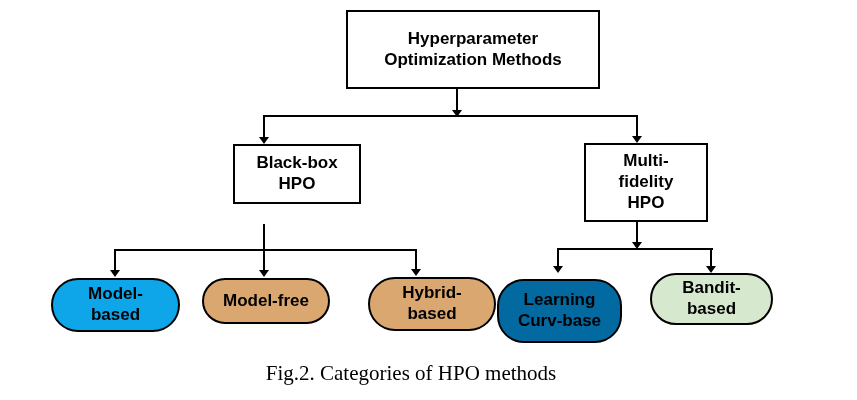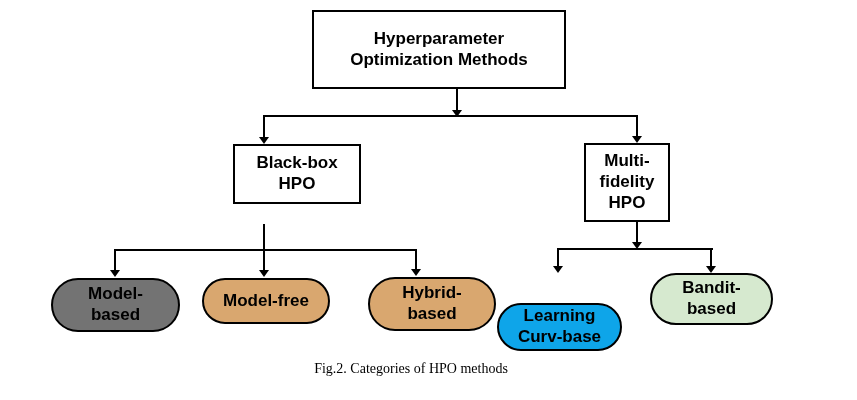--- a/index.html
+++ b/index.html
@@ -41,47 +41,47 @@
     border-left: 5px solid transparent;
     border-right: 5px solid transparent;
     border-top: 7px solid #000;
   }
 
   .caption {
     position: absolute;
     left: 0; top: 361px; width: 822px;
     text-align: center;
     font-family: "Liberation Serif", serif;
-    font-size: 14px;
+    font-size: 21px;
     color: #000;
   }
 </style>
 </head>
 <body>
 
 <div class="canvas">
 
-  <div class="node" style="left:312px; top:10px; width:254px; height:79px;">
+  <div class="node" style="left:346px; top:10px; width:254px; height:79px;">
     <span class="label">Hyperparameter
 Optimization Methods</span>
   </div>
 
   <div class="vline" style="left:456px; top:89px; height:22px;"></div>
   <div class="arrow-down" style="left:452px; top:110px;"></div>
   <div class="hline" style="left:263px; top:115px; width:375px;"></div>
   <div class="vline" style="left:263px; top:117px; height:20px;"></div>
   <div class="arrow-down" style="left:259px; top:137px;"></div>
   <div class="vline" style="left:636px; top:117px; height:19px;"></div>
   <div class="arrow-down" style="left:632px; top:136px;"></div>
 
   <div class="node" style="left:201px; top:144px; width:128px; height:60px;margin-left:32px;">
     <span class="label">Black-box
 HPO</span>
   </div>
-  <div class="node" style="left:584px; top:143px; width:86px; height:79px;">
+  <div class="node" style="left:584px; top:143px; width:124px; height:79px;">
     <span class="label">Multi-
 fidelity
 HPO</span>
   </div>
 
   <div class="vline" style="left:263px; top:224px; height:46px;"></div>
   <div class="hline" style="left:114px; top:249px; width:303px;"></div>
   <div class="vline" style="left:114px; top:251px; height:19px;"></div>
   <div class="arrow-down" style="left:110px; top:270px;"></div>
   <div class="arrow-down" style="left:259px; top:270px;"></div>
@@ -89,32 +89,32 @@
   <div class="arrow-down" style="left:411px; top:269px;"></div>
 
   <div class="vline" style="left:636px; top:222px; height:20px;"></div>
   <div class="arrow-down" style="left:632px; top:242px;"></div>
   <div class="hline" style="left:557px; top:248px; width:156px;"></div>
   <div class="vline" style="left:557px; top:250px; height:16px;"></div>
   <div class="arrow-down" style="left:553px; top:266px;"></div>
   <div class="vline" style="left:710px; top:250px; height:16px;"></div>
   <div class="arrow-down" style="left:706px; top:266px;"></div>
 
-  <div class="node pill" style="left: 51px; top: 278px; width: 129px; height: 54px; background: #737373;">
+  <div class="node pill" style="left: 51px; top: 278px; width: 129px; height: 54px; background: #0ea5e9;">
     <span class="label">Model-
 based</span>
   </div>
   <div class="node pill" style="left: 202px; top: 278px; width: 128px; height: 46px; background: rgb(217, 167, 111);">
     <span class="label">Model-free</span>
   </div>
   <div class="node pill" style="left: 368px; top: 277px; width: 128px; height: 54px; background: rgb(217, 167, 111);">
     <span class="label">Hybrid-
 based</span>
   </div>
-  <div class="node pill" style="left: 497px; top: 279px; width: 125px; height: 48px; background: #0ea5e9; margin-top: 24px;">
+  <div class="node pill" style="left: 497px; top: 279px; width: 125px; height: 64px; background: #0369a1;">
     <span class="label">Learning
 Curv-base</span>
   </div>
   <div class="node pill" style="left: 650px; top: 273px; width: 123px; height: 52px; background: rgb(214, 233, 207); justify-content: center;">
     <span class="label">Bandit-
 based</span>
   </div>
 
   <div class="caption">Fig.2. Categories of HPO methods</div>
 

